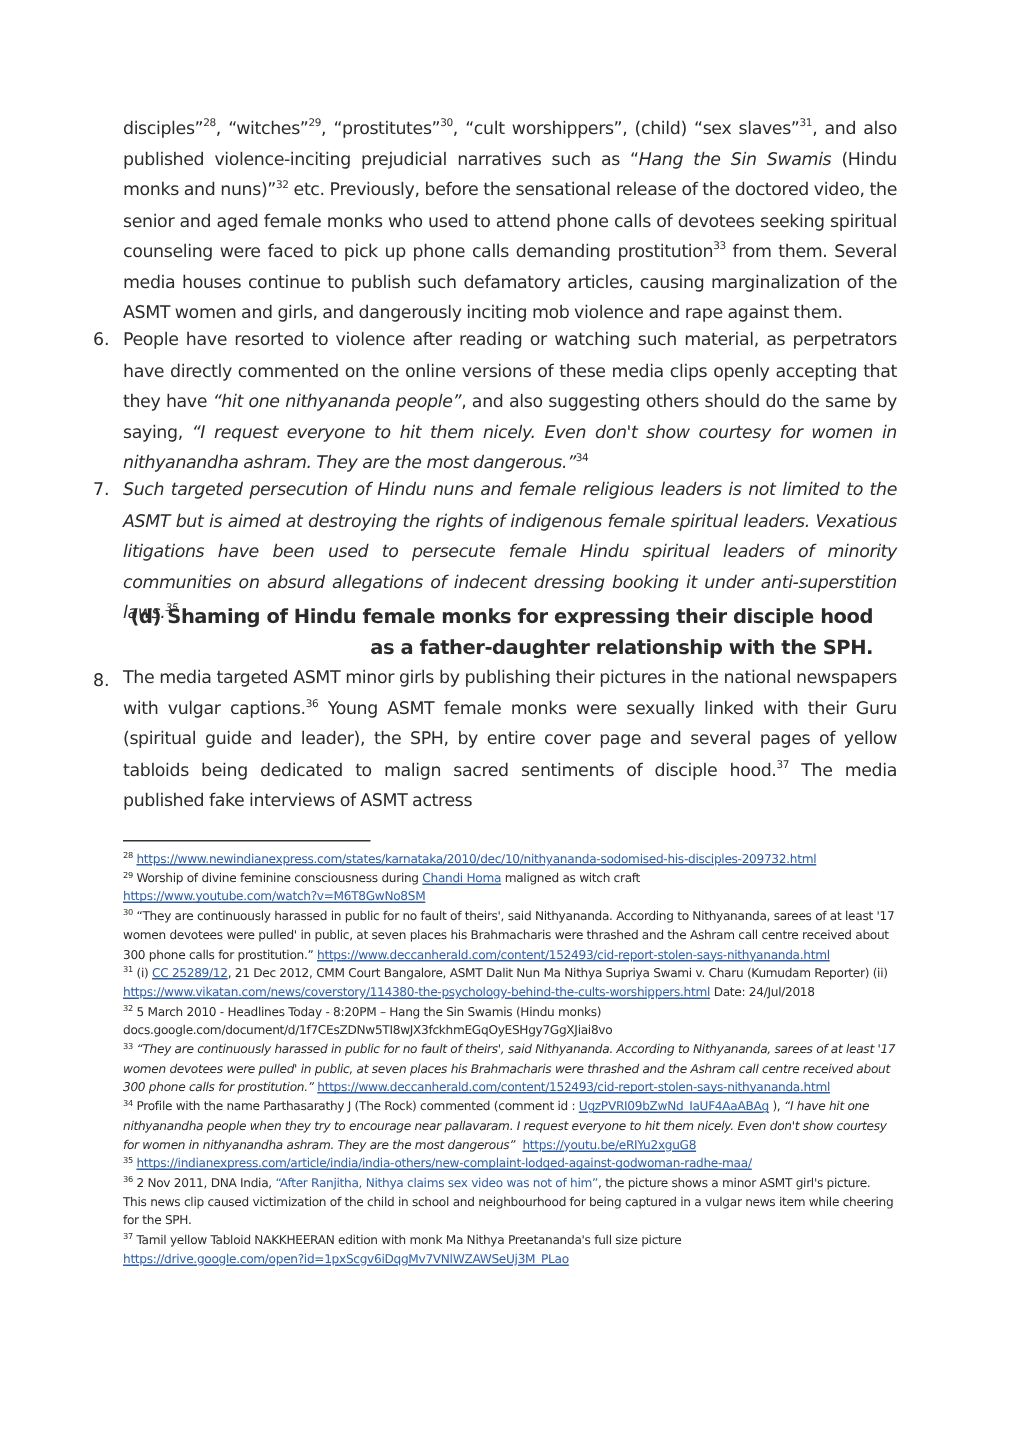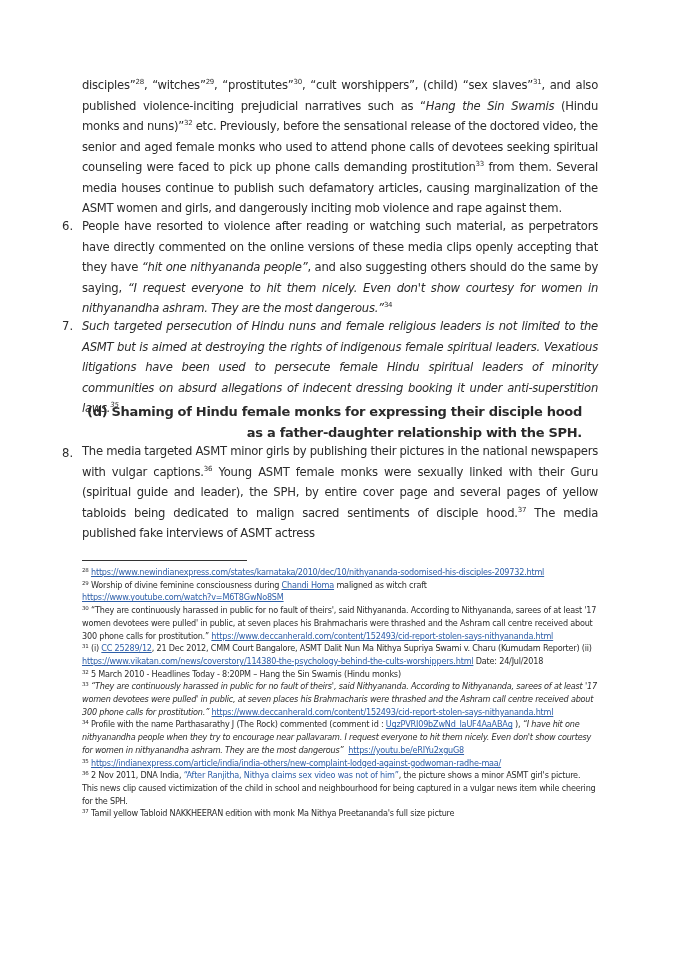--- a/index.html
+++ b/index.html
@@ -60,31 +60,33 @@
       <a>https://www.youtube.com/watch?v=M6T8GwNo8SM</a>
     </p>
     <p class="fn">
       <sup>30</sup> <span>“They are continuously harassed in public for no fault of theirs', said Nithyananda. According to Nithyananda, sarees of at least '17 women devotees were pulled' in public, at seven places his Brahmacharis were thrashed and the Ashram call centre received about 300 phone calls for prostitution.” </span><a>https://www.deccanherald.com/content/152493/cid-report-stolen-says-nithyananda.html</a>
     </p>
     <p class="fn">
       <sup>31</sup> <span>(i) </span><a>CC 25289/12</a><span>, 21 Dec 2012, CMM Court Bangalore, ASMT Dalit Nun Ma Nithya Supriya Swami v. Charu (Kumudam Reporter)  (ii) </span><a>https://www.vikatan.com/news/coverstory/114380-the-psychology-behind-the-cults-worshippers.html</a><span> Date: 24/Jul/2018</span>
     </p>
     <p class="fn">
       <sup>32</sup> <span>5 March 2010 - Headlines Today - 8:20PM – Hang the Sin Swamis (Hindu monks)</span><br>
+      <span>docs.google.com/document/d/1f7CEsZDNw5TI8wJX3fckhmEGqOyESHgy7GgXJiai8vo</span>
     </p>
     <p class="fn">
       <sup>33</sup> <em>“They are continuously harassed in public for no fault of theirs', said Nithyananda. According to Nithyananda, sarees of at least '17 women devotees were pulled' in public, at seven places his Brahmacharis were thrashed and the Ashram call centre received about 300 phone calls for prostitution.” </em><a>https://www.deccanherald.com/content/152493/cid-report-stolen-says-nithyananda.html</a>
     </p>
     <p class="fn">
       <sup>34</sup> <span>Profile with the name Parthasarathy J (The Rock) commented (comment id : </span><a>UgzPVRI09bZwNd_IaUF4AaABAg</a><span> ), </span><em>“I have hit one nithyanandha people when they try to encourage near pallavaram. I request everyone to hit them nicely. Even don't show courtesy for women in nithyanandha ashram. They are the most dangerous”</em>&nbsp; <a>https://youtu.be/eRIYu2xguG8</a>
     </p>
     <p class="fn">
       <sup>35</sup> <a>https://indianexpress.com/article/india/india-others/new-complaint-lodged-against-godwoman-radhe-maa/</a>
     </p>
     <p class="fn">
       <sup>36</sup> <span>2 Nov 2011, DNA India, </span><span class="blue-italic">“After Ranjitha, Nithya claims sex video was not of him”</span><span>, the picture shows a minor ASMT girl's picture. This news clip caused victimization of the child in school and neighbourhood for being captured in a vulgar news item while cheering for the SPH.</span>
     </p>
     <p class="fn">
       <sup>37</sup> <span>Tamil yellow Tabloid NAKKHEERAN edition with monk Ma Nithya Preetananda's full size picture</span><br>
+      <a>https://drive.google.com/open?id=1pxScgv6iDqgMv7VNlWZAWSeUj3M_PLao</a>
     </p>
   </div>
 
 </div>
 
 </body></html>

